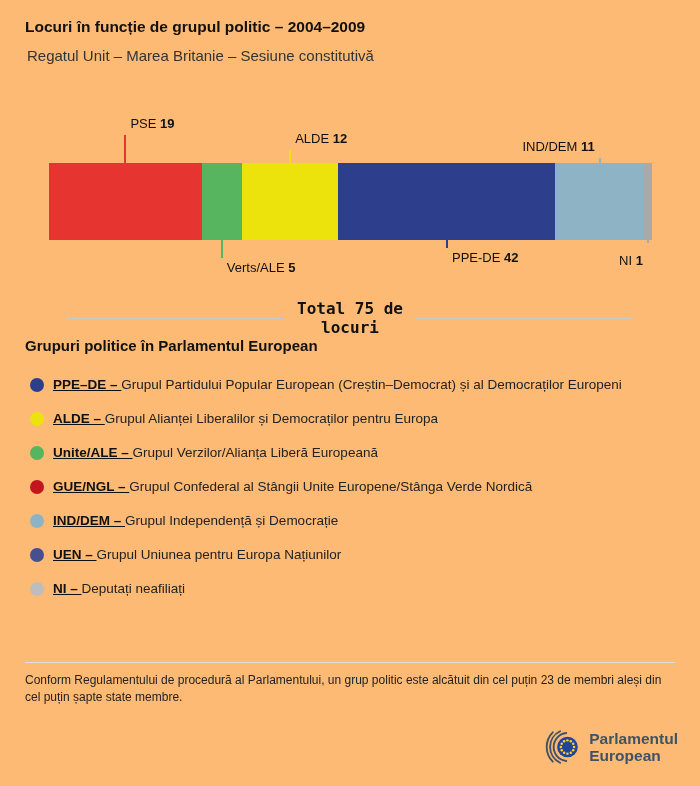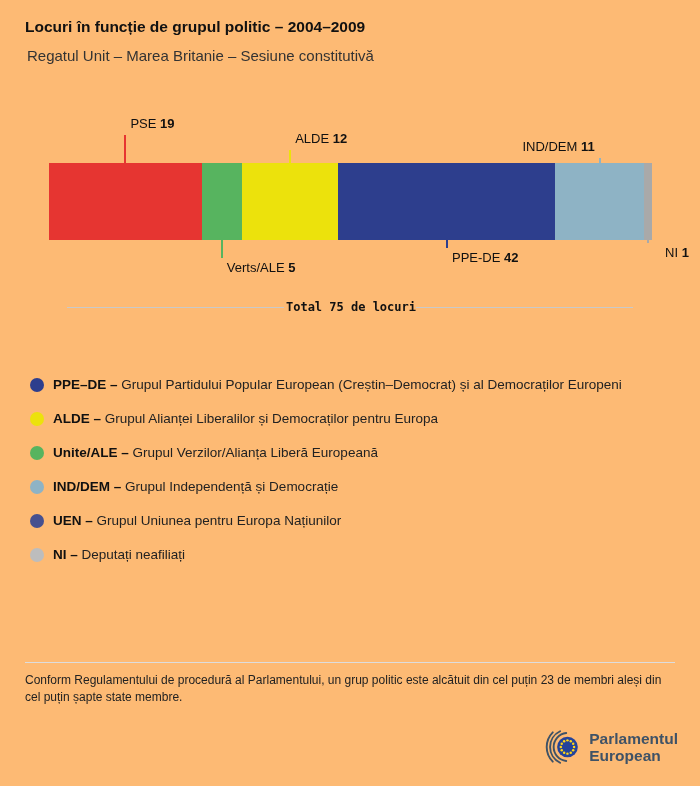--- a/index.html
+++ b/index.html
@@ -12,29 +12,29 @@
 
   .chart { position: absolute; top: 110px; left: 49px; width: 603px; height: 185px; }
   .bar { position: absolute; top: 53px; left: 0; width: 100%; height: 77px; display: flex; }
   .segment { height: 100%; }
   .leader { position: absolute; width: 2px; }
   .ann-label { position: absolute; font-size: 13px; white-space: nowrap; color: #111; }
   .ann-label b { font-weight: 700; }
 
   .total-row { position: absolute; top: 300px; left: 67px; width: 566px; display: flex; align-items: center; }
   .rule { flex: 1; height: 1px; background: #c9c9c9; }
-  .total-text { width: 132px; text-align: right; font-family: "DejaVu Sans Mono", monospace;
-                font-weight: 700; font-size: 12px; line-height: 1.18; color: #111; }
+  .total-text { width: 132px; text-align: center; font-family: "DejaVu Sans Mono", monospace;
+                font-weight: 700; font-size: 16px; line-height: 1.18; color: #111; }
 
   .legend-title { position: absolute; top: 337px; left: 25px; font-size: 15px; font-weight: 700; color: #111; }
   .legend { position: absolute; top: 368px; left: 30px; width: 645px; }
   .legend-item { display: flex; align-items: center; height: 34px; }
   .dot { width: 14px; height: 14px; border-radius: 50%; flex: none; margin-right: 9px; }
   .legend-text { font-size: 13.5px; color: #222; line-height: 1.2; }
-  .legend-text b { color: #111; }
+  .legend-text b { color: #111; text-decoration: underline; }
 
   .divider { position: absolute; top: 662px; left: 25px; width: 650px; border: none; border-top: 1px solid #ddd; }
   .note { position: absolute; top: 672px; left: 25px; width: 655px; font-size: 12px; line-height: 1.45; color: #222; }
 
   .source { position: absolute; top: 754px; left: 25px; font-size: 13.5px; color: #111; }
   .source b { font-weight: 700; }
 
   .logo { position: absolute; top: 724px; right: 22px; display: flex; align-items: center; gap: 0; }
   .logo-text { font-size: 15.5px; font-weight: 700; color: #3f5266; line-height: 1.1; }
 </style>
@@ -60,41 +60,46 @@
       <div class="ann-label" style="top: 6px; left: calc(12.6667% + 5px);"><span>PSE </span><b>19</b></div>
       <div class="leader" style="left: calc(28.6667% - 1px); background: rgb(87, 180, 95); height: 18px; top: 130px;"></div>
       <div class="ann-label" style="top: 150px; left: calc(28.6667% + 5px);"><span>Verts/ALE </span><b>5</b></div>
       <div class="leader" style="left: calc(40% - 1px); background: rgb(236, 226, 12); height: 13px; top: 40px;"></div>
       <div class="ann-label" style="top: 21px; left: calc(40% + 5px);"><span>ALDE </span><b>12</b></div>
       <div class="leader" style="left: calc(66% - 1px); background: rgb(45, 62, 141); height: 8px; top: 130px;"></div>
       <div class="ann-label" style="top: 140px; left: calc(66% + 5px);"><span>PPE-DE </span><b>42</b></div>
       <div class="leader" style="left: calc(91.3333% - 1px); background: rgb(142, 179, 197); height: 5px; top: 48px;"></div>
       <div class="ann-label" style="top: 29px; left: calc(91.3333% - 5px); transform: translateX(-100%);"><span>IND/DEM </span><b>11</b></div>
       <div class="leader" style="left: calc(99.3333% - 1px); background: rgb(169, 169, 169); height: 3px; top: 130px;"></div>
-      <div class="ann-label" style="top: 135px; left: calc(99.3333% - 5px); transform: translateX(-100%); margin-left: 46px;"><span>NI </span><b>1</b></div>
+      <div class="ann-label" style="top: 143px; left: calc(99.3333% - 5px); transform: translateX(-100%);"><span>NI </span><b>1</b></div>
     </div>
 
   <div class="total-row">
     <div class="rule"></div>
     <div class="total-text">Total 75 de locuri</div>
     <div class="rule"></div>
   </div>
 
+  <div class="legend-title">Grupuri politice în Parlamentul European</div>
   <div class="legend">
       <div class="legend-item">
         <span class="dot" style="background: rgb(45, 62, 141);"></span>
         <span class="legend-text"><b>PPE–DE – </b><span>Grupul Partidului Popular European (Creștin–Democrat) și al Democraților Europeni</span></span>
       </div>
       <div class="legend-item">
         <span class="dot" style="background: rgb(236, 226, 12);"></span>
         <span class="legend-text"><b>ALDE – </b><span>Grupul Alianței Liberalilor și Democraților pentru Europa</span></span>
       </div>
       <div class="legend-item">
         <span class="dot" style="background: rgb(87, 180, 95);"></span>
         <span class="legend-text"><b>Unite/ALE – </b><span>Grupul Verzilor/Alianța Liberă Europeană</span></span>
+      </div>
+      <div class="legend-item">
+        <span class="dot" style="background: rgb(194, 22, 31);"></span>
+        <span class="legend-text"><b>GUE/NGL – </b><span>Grupul Confederal al Stângii Unite Europene/Stânga Verde Nordică</span></span>
       </div>
       <div class="legend-item">
         <span class="dot" style="background: rgb(142, 179, 197);"></span>
         <span class="legend-text"><b>IND/DEM – </b><span>Grupul Independență și Democrație</span></span>
       </div>
       <div class="legend-item">
         <span class="dot" style="background: rgb(70, 80, 143);"></span>
         <span class="legend-text"><b>UEN – </b><span>Grupul Uniunea pentru Europa Națiunilor</span></span>
       </div>
       <div class="legend-item">

